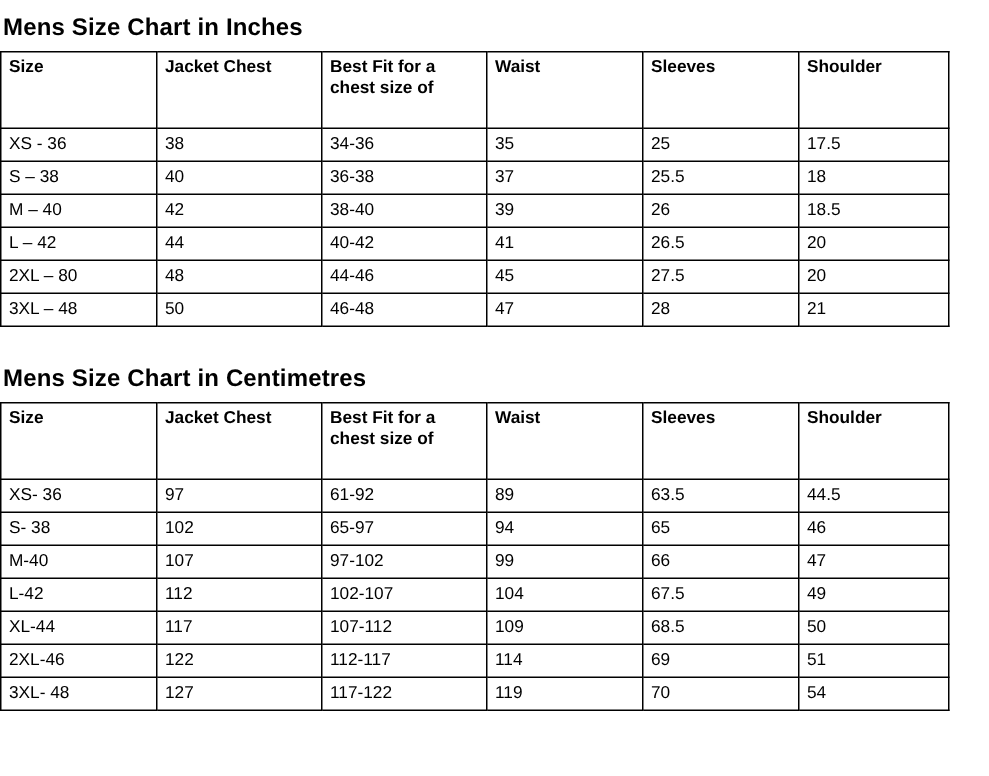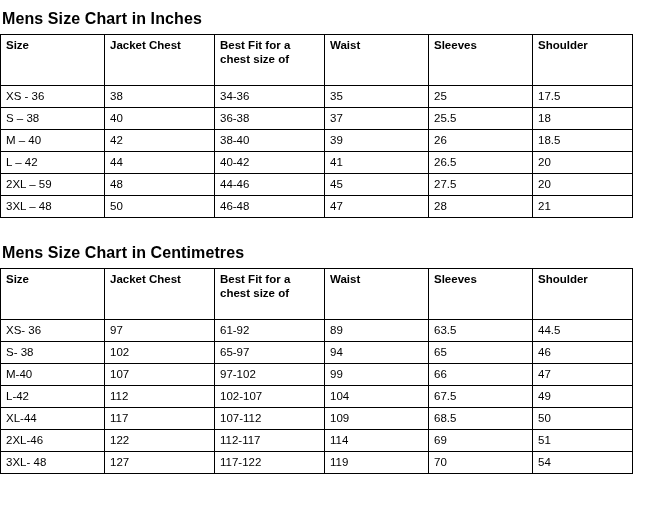--- a/index.html
+++ b/index.html
@@ -108,21 +108,21 @@
         </tr>
         <tr>
           <td>L – 42</td>
           <td>44</td>
           <td>40-42</td>
           <td>41</td>
           <td>26.5</td>
           <td>20</td>
         </tr>
         <tr>
-          <td>2XL – 59</td>
+          <td>2XL – 80</td>
           <td>48</td>
           <td>44-46</td>
           <td>45</td>
           <td>27.5</td>
           <td>20</td>
         </tr>
         <tr>
           <td>3XL –  48</td>
           <td>50</td>
           <td>46-48</td>

